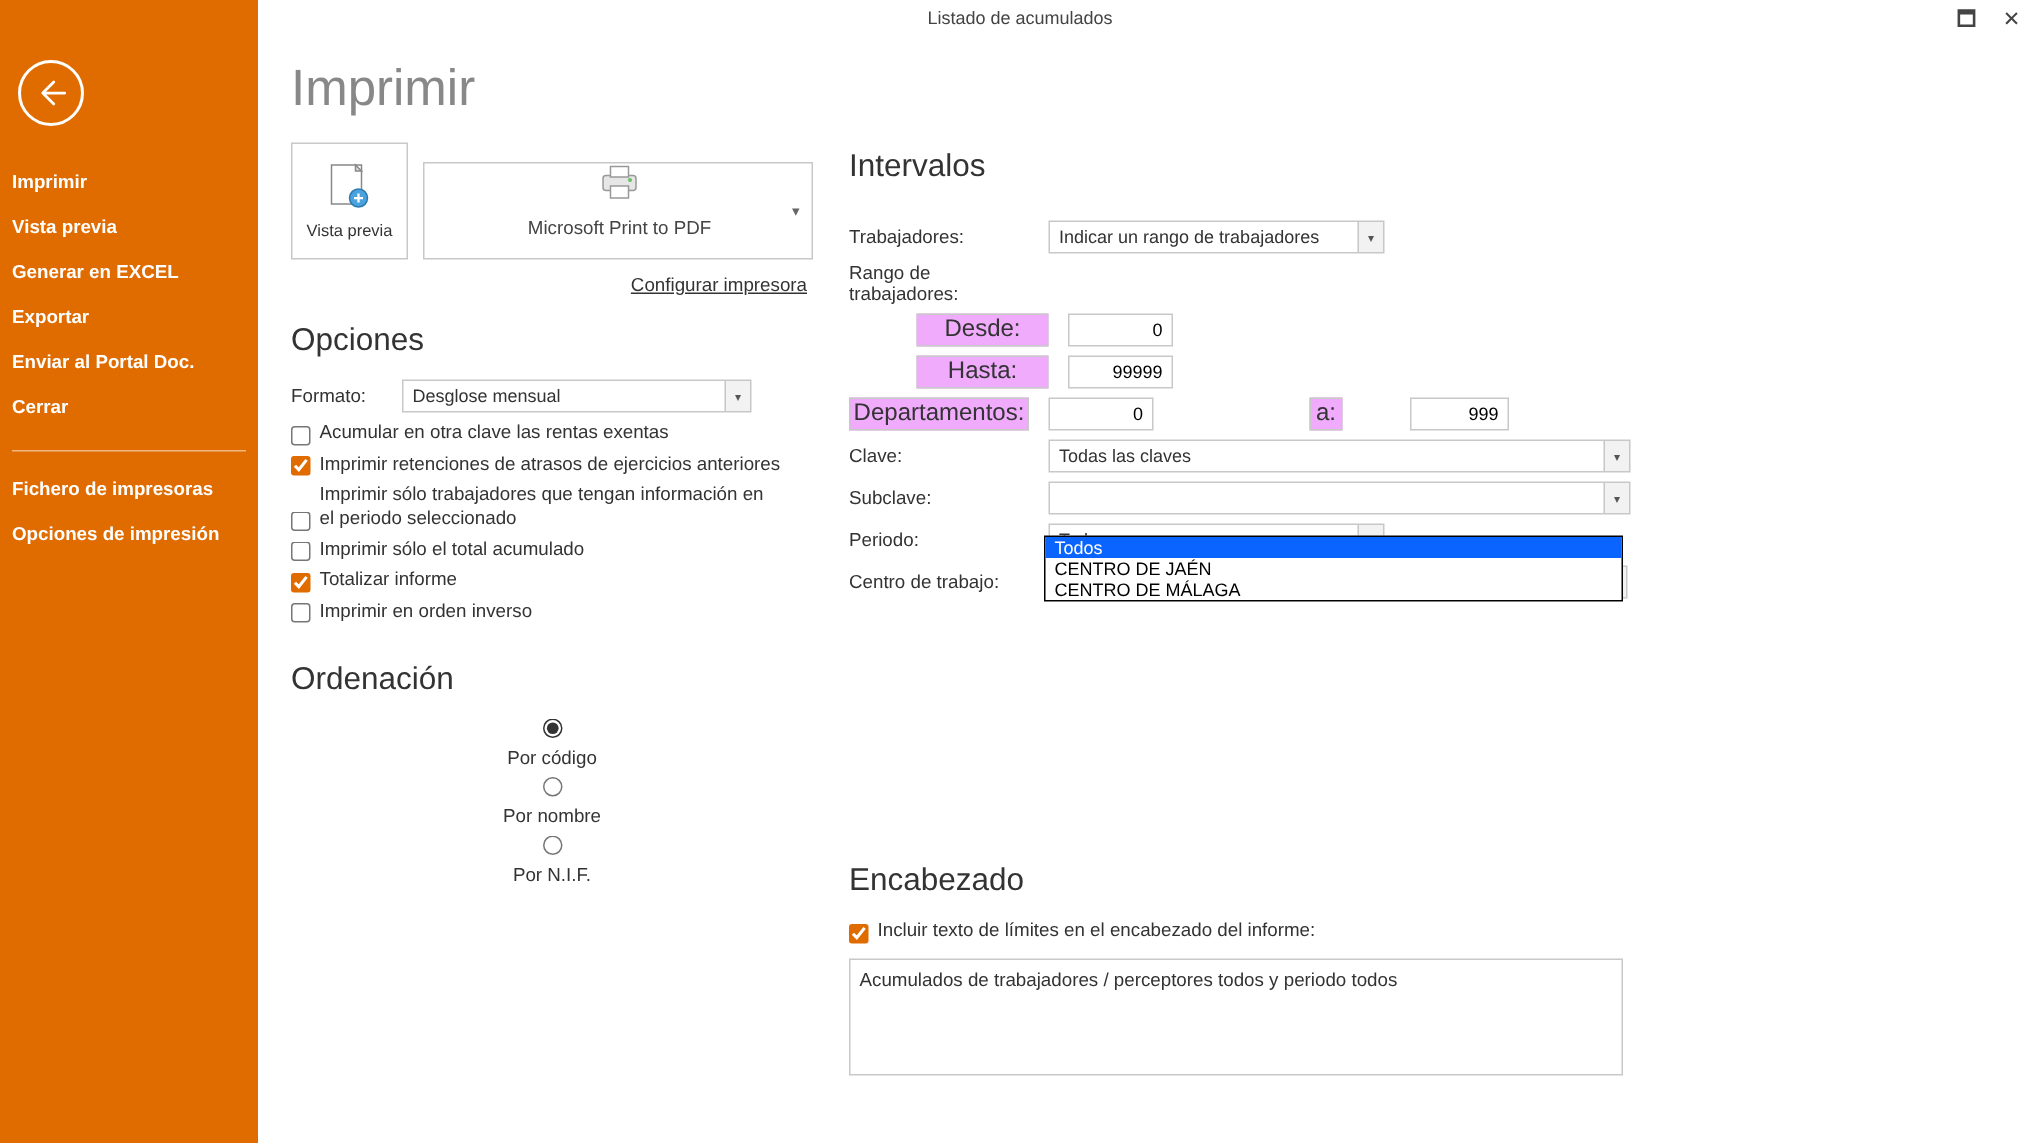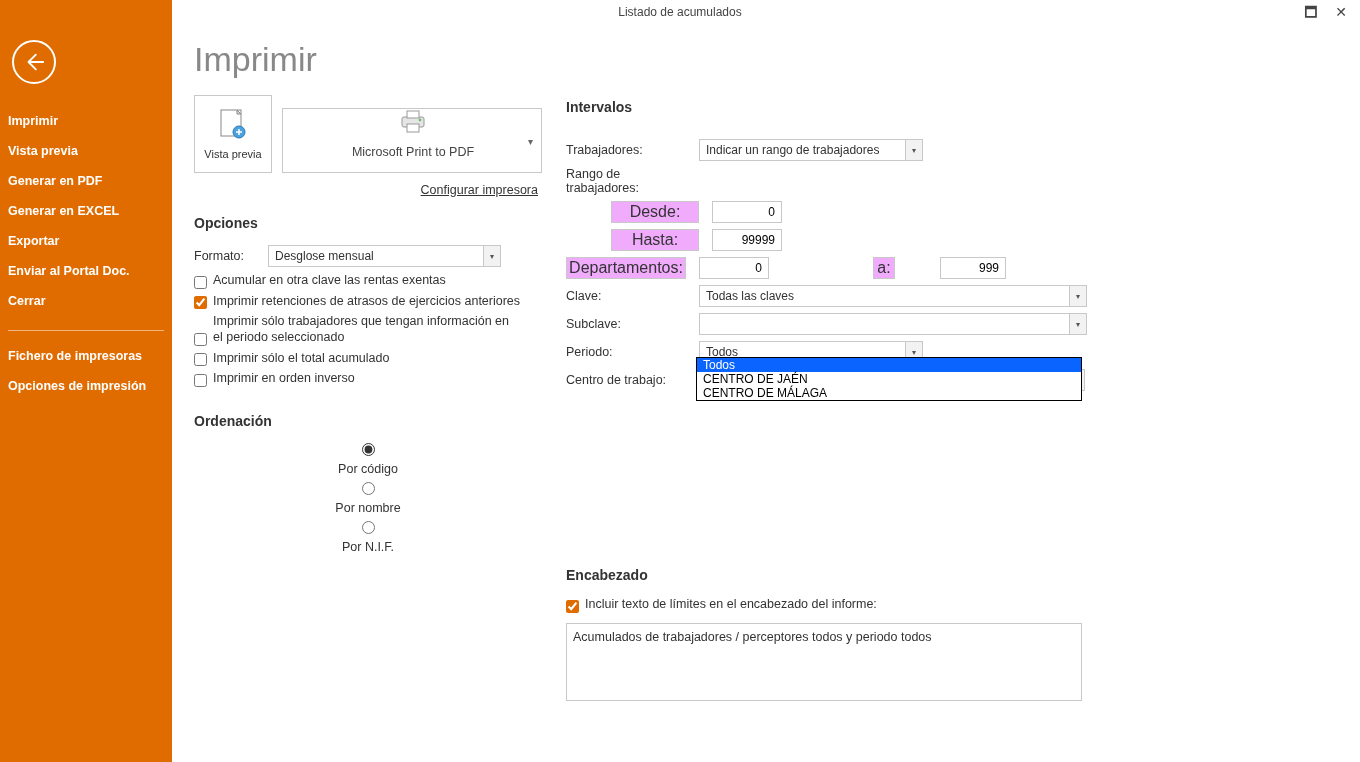--- a/index.html
+++ b/index.html
@@ -15,21 +15,21 @@
   .back-btn svg { width: 22px; height: 22px; }
   .side-item { font-size: 12.5px; padding: 8px 8px 8px 8px; cursor: pointer; font-weight: 600; }
   .side-sep { border-top: 1px solid rgba(255,255,255,0.5); margin: 14px 8px 10px 8px; }
 
   .main { flex: 1; padding: 24px 24px 0 22px; overflow: hidden; position: relative; }
   .cols { display: flex; gap: 24px; }
   .col-left { width: 348px; }
   .col-right { flex: 1; }
 
   h1 { font-size: 34px; font-weight: 300; color: #888; margin: 16px 0 16px 0; }
-  h2 { font-size: 14px; font-weight: 700; color: #333; margin: 0 0 14px 0; }
+  h2 { font-size: 21px; font-weight: 400; color: #333; margin: 0 0 14px 0; }
 
   .print-row { display:flex; align-items:stretch; gap:10px; }
   .vista-btn { width: 78px; height: 78px; border: 1px solid #c8c8c8; display:flex; flex-direction:column; align-items:center; justify-content:center; gap:4px; cursor:pointer; font-size: 11px; color:#333; }
   .printer-select { flex:1; height: 52px; border:1px solid #c8c8c8; display:flex; align-items:center; padding:0 8px 0 10px; gap:10px; font-size: 12.5px; color:#444; position:relative; cursor:pointer; }
   .printer-select .drop { position:absolute; right:8px; top:50%; transform:translateY(-50%); font-size:10px; color:#666; }
   .conf-link { display:block; text-align:right; font-size:12.5px; color:#333; text-decoration:underline; margin:10px 4px 18px 0; cursor:pointer; }
 
   .field-row { display:flex; align-items:center; gap:10px; margin-bottom:6px; font-size:12.5px; color:#333; }
   .field-label { width: 64px; }
 
@@ -72,21 +72,20 @@
 
 <div class="root">
   <div class="sidebar">
     <div class="back-btn">
       <svg viewBox="0 0 24 24">
           <path d="M14 4 L6 12 L14 20 M6 12 H22" stroke="#fff" stroke-width="2" fill="none" stroke-linecap="round" stroke-linejoin="round"></path>
         </svg>
     </div>
     <div class="side-item">Imprimir</div>
     <div class="side-item">Vista previa</div>
-    <div class="side-item">Generar en PDF</div>
     <div class="side-item">Generar en EXCEL</div>
     <div class="side-item">Exportar</div>
     <div class="side-item">Enviar al Portal Doc.</div>
     <div class="side-item">Cerrar</div>
     <div class="side-sep"></div>
     <div class="side-item">Fichero de impresoras</div>
     <div class="side-item">Opciones de impresión</div>
   </div>
 
   <div class="main">
@@ -138,20 +137,24 @@
           </label>
         <label class="chk">
             <input type="checkbox" style="">
             <span style="max-width:300px; display:inline-block;">Imprimir sólo trabajadores que tengan información en el periodo seleccionado</span>
           </label>
         <label class="chk">
             <input type="checkbox" style="">
             <span>Imprimir sólo el total acumulado</span>
           </label>
         <label class="chk">
+            <input type="checkbox" checked="" style="">
+            <span>Totalizar informe</span>
+          </label>
+        <label class="chk">
             <input type="checkbox" style="">
             <span>Imprimir en orden inverso</span>
           </label>
 
         <h2 style="margin-top:26px;">Ordenación</h2>
         <label class="radio">
             <input type="radio" name="ord" checked="" style="">
             <span>Por código</span>
           </label>
         <label class="radio">

